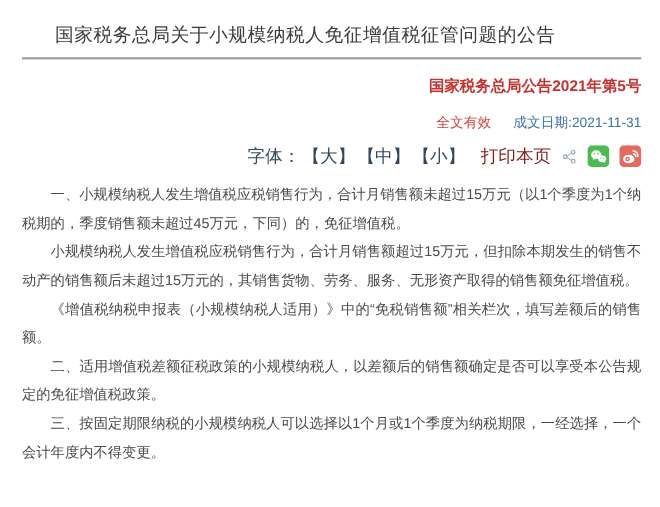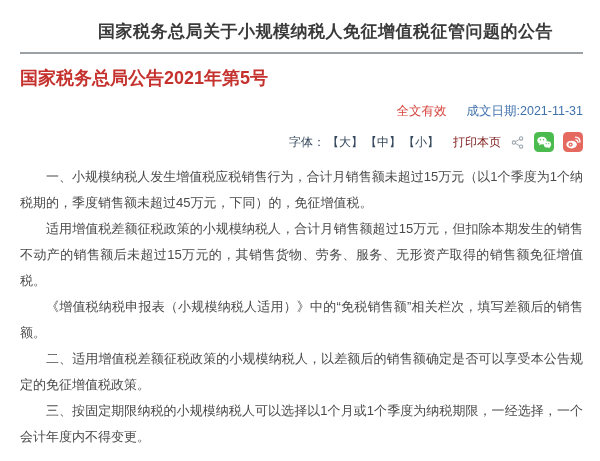--- a/index.html
+++ b/index.html
@@ -4,38 +4,38 @@
 <style>
   * { box-sizing: border-box; }
   html,body { margin:0; padding:0; background:#fff; }
   .page {
     width:600px; height:461px; background:#ffffff; overflow:hidden;
     font-family:"Liberation Sans", sans-serif; position:relative;
     margin:0 auto;
   }
   .inner { padding:12px 17px 0 20px; }
   .doc-title {
-    margin:8px 30px 0; font-size:17px; font-weight:bold; color:#3a3a3a;
-    text-align:right; line-height:24px; letter-spacing:0.5px;
+    margin:8px 30px 0; font-size:17px; font-weight:normal; color:#3a3a3a;
+    text-align:left; line-height:24px; letter-spacing:0.5px;
   }
   .title-divider {
     height:2px; background:#9aa0a4; margin-top:8px; border:none;
   }
   .doc-number {
-    text-align:left; font-size:18px; font-weight:bold; color:#c5322e;
+    text-align:right; font-size:14px; font-weight:bold; color:#c5322e;
     margin-top:15px; line-height:18px;
   }
   .meta-row {
     text-align:right; margin-top:17px; font-size:12.5px; line-height:15px;
   }
   .status-badge { color:#d5453f; margin-right:20px;text-align:right; }
   .doc-date { color:#3f71ab; }
   .toolbar {
     display:flex; justify-content:flex-end; align-items:center;
-    margin-top:13px; font-size:12px; color:#33475b; height:20px;
+    margin-top:13px; font-size:16px; color:#33475b; height:20px;
   }
   .font-label { color:#33475b; }
   .font-btn { color:#33475b; cursor:pointer; margin-left:2px; }
   .print-btn { color:#7f1d1d; cursor:pointer; margin-left:14px;font-family:Liberation Serif, serif; }
   .tool-icon { margin-left:9px; display:inline-flex; align-items:center; cursor:pointer; }
   .article {
     margin-top:12px; font-size:13px; line-height:26px; color:#4a4a4a;
     text-align:justify;
   }
   .article p { margin:0; text-indent:2em; }
@@ -94,20 +94,20 @@
           <circle cx="7.6" cy="12.6" r="2.1" fill="#e5695f"></circle>
           <circle cx="7.6" cy="12.6" r="0.8" fill="#ffffff"></circle>
           <path d="M12.5 5.2 q4.6 0.3 4.4 5" fill="none" stroke="#ffffff" stroke-width="1.3" stroke-linecap="round"></path>
           <path d="M12.8 7.9 q2.4 0.3 2.2 2.5" fill="none" stroke="#ffffff" stroke-width="1.2" stroke-linecap="round"></path>
         </svg>
       </span>
     </div>
 
     <div class="article">
       <p>一、小规模纳税人发生增值税应税销售行为，合计月销售额未超过15万元（以1个季度为1个纳税期的，季度销售额未超过45万元，下同）的，免征增值税。</p>
-      <p>适用增值税差额征税政策的小规模纳税人，合计月销售额超过15万元，但扣除本期发生的销售不动产的销售额后未超过15万元的，其销售货物、劳务、服务、无形资产取得的销售额免征增值税。</p>
+      <p>小规模纳税人发生增值税应税销售行为，合计月销售额超过15万元，但扣除本期发生的销售不动产的销售额后未超过15万元的，其销售货物、劳务、服务、无形资产取得的销售额免征增值税。</p>
       <p>《增值税纳税申报表（小规模纳税人适用）》中的“免税销售额”相关栏次，填写差额后的销售额。</p>
       <p>二、适用增值税差额征税政策的小规模纳税人，以差额后的销售额确定是否可以享受本公告规定的免征增值税政策。</p>
       <p>三、按固定期限纳税的小规模纳税人可以选择以1个月或1个季度为纳税期限，一经选择，一个会计年度内不得变更。</p>
     </div>
 
   </div>
 </div>
 
 </body></html>

